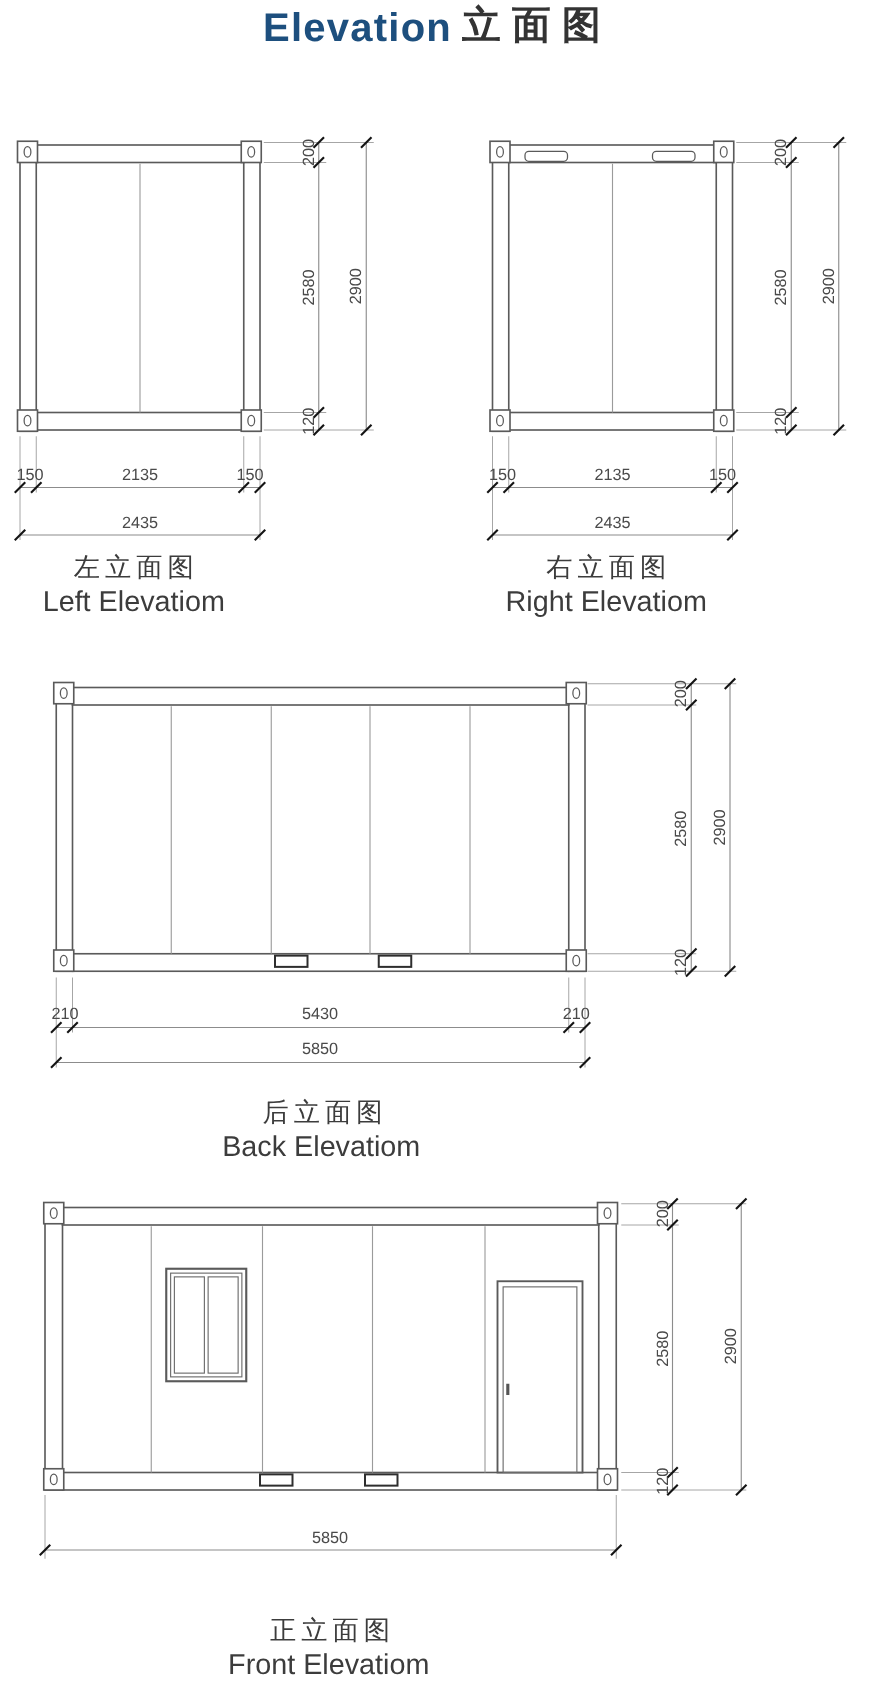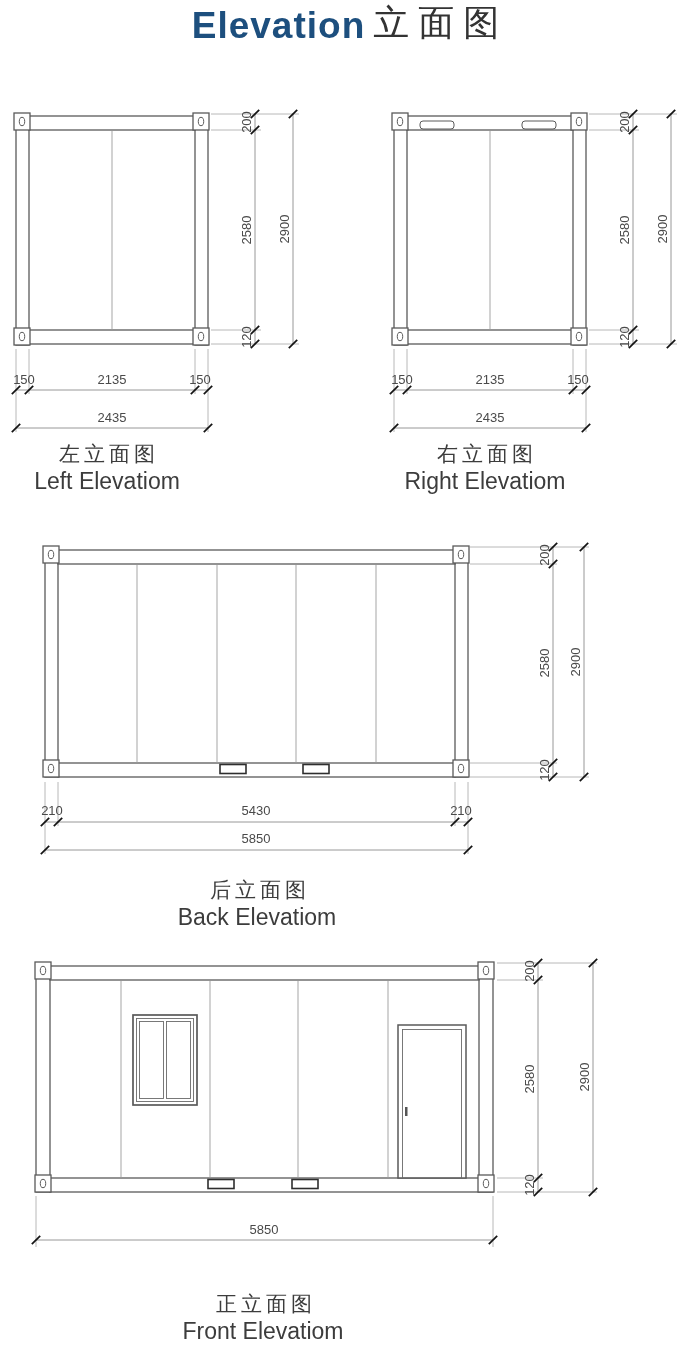--- a/index.html
+++ b/index.html
@@ -1,20 +1,20 @@
 <!DOCTYPE html>
 <html><head>
 <meta charset="utf-8">
 <style>
   html,body{margin:0;padding:0;background:#ffffff;}
   .page{position:relative;width:700px;height:1365px;background:#ffffff;overflow:hidden;
         font-family:"Liberation Sans",sans-serif;}
   .title-row{position:absolute;top:2px;left:0;width:100%;text-align:center;white-space:nowrap;}
-  .title-en{font-weight:bold;font-size:37px;color:#1d4f7e;letter-spacing:1px;}
-  .title-zh{font-weight:normal;font-size:36px;color:#333333;letter-spacing:9px;margin-left:8px;
+  .title-en{font-weight:bold;font-size:32px;color:#1d4f7e;letter-spacing:1px;}
+  .title-zh{font-weight:bold;font-size:31px;color:#333333;letter-spacing:9px;margin-left:8px;
             position:relative;top:-3px;}
   svg.drawing{position:absolute;left:0;top:0;}
   
   .st{stroke:#5a5a5a;stroke-width:1.3;fill:#ffffff;}
   .sw{stroke:#5a5a5a;stroke-width:1;fill:#ffffff;}
   .thin{stroke:#6a6a6a;stroke-width:0.9;fill:none;}
   .seam{stroke:#9b9b9b;stroke-width:0.9;}
   .ext{stroke:#a6a6a6;stroke-width:0.8;}
   .dim{stroke:#8c8c8c;stroke-width:0.9;}
   .tick{stroke:#141414;stroke-width:1.7;fill:none;}

